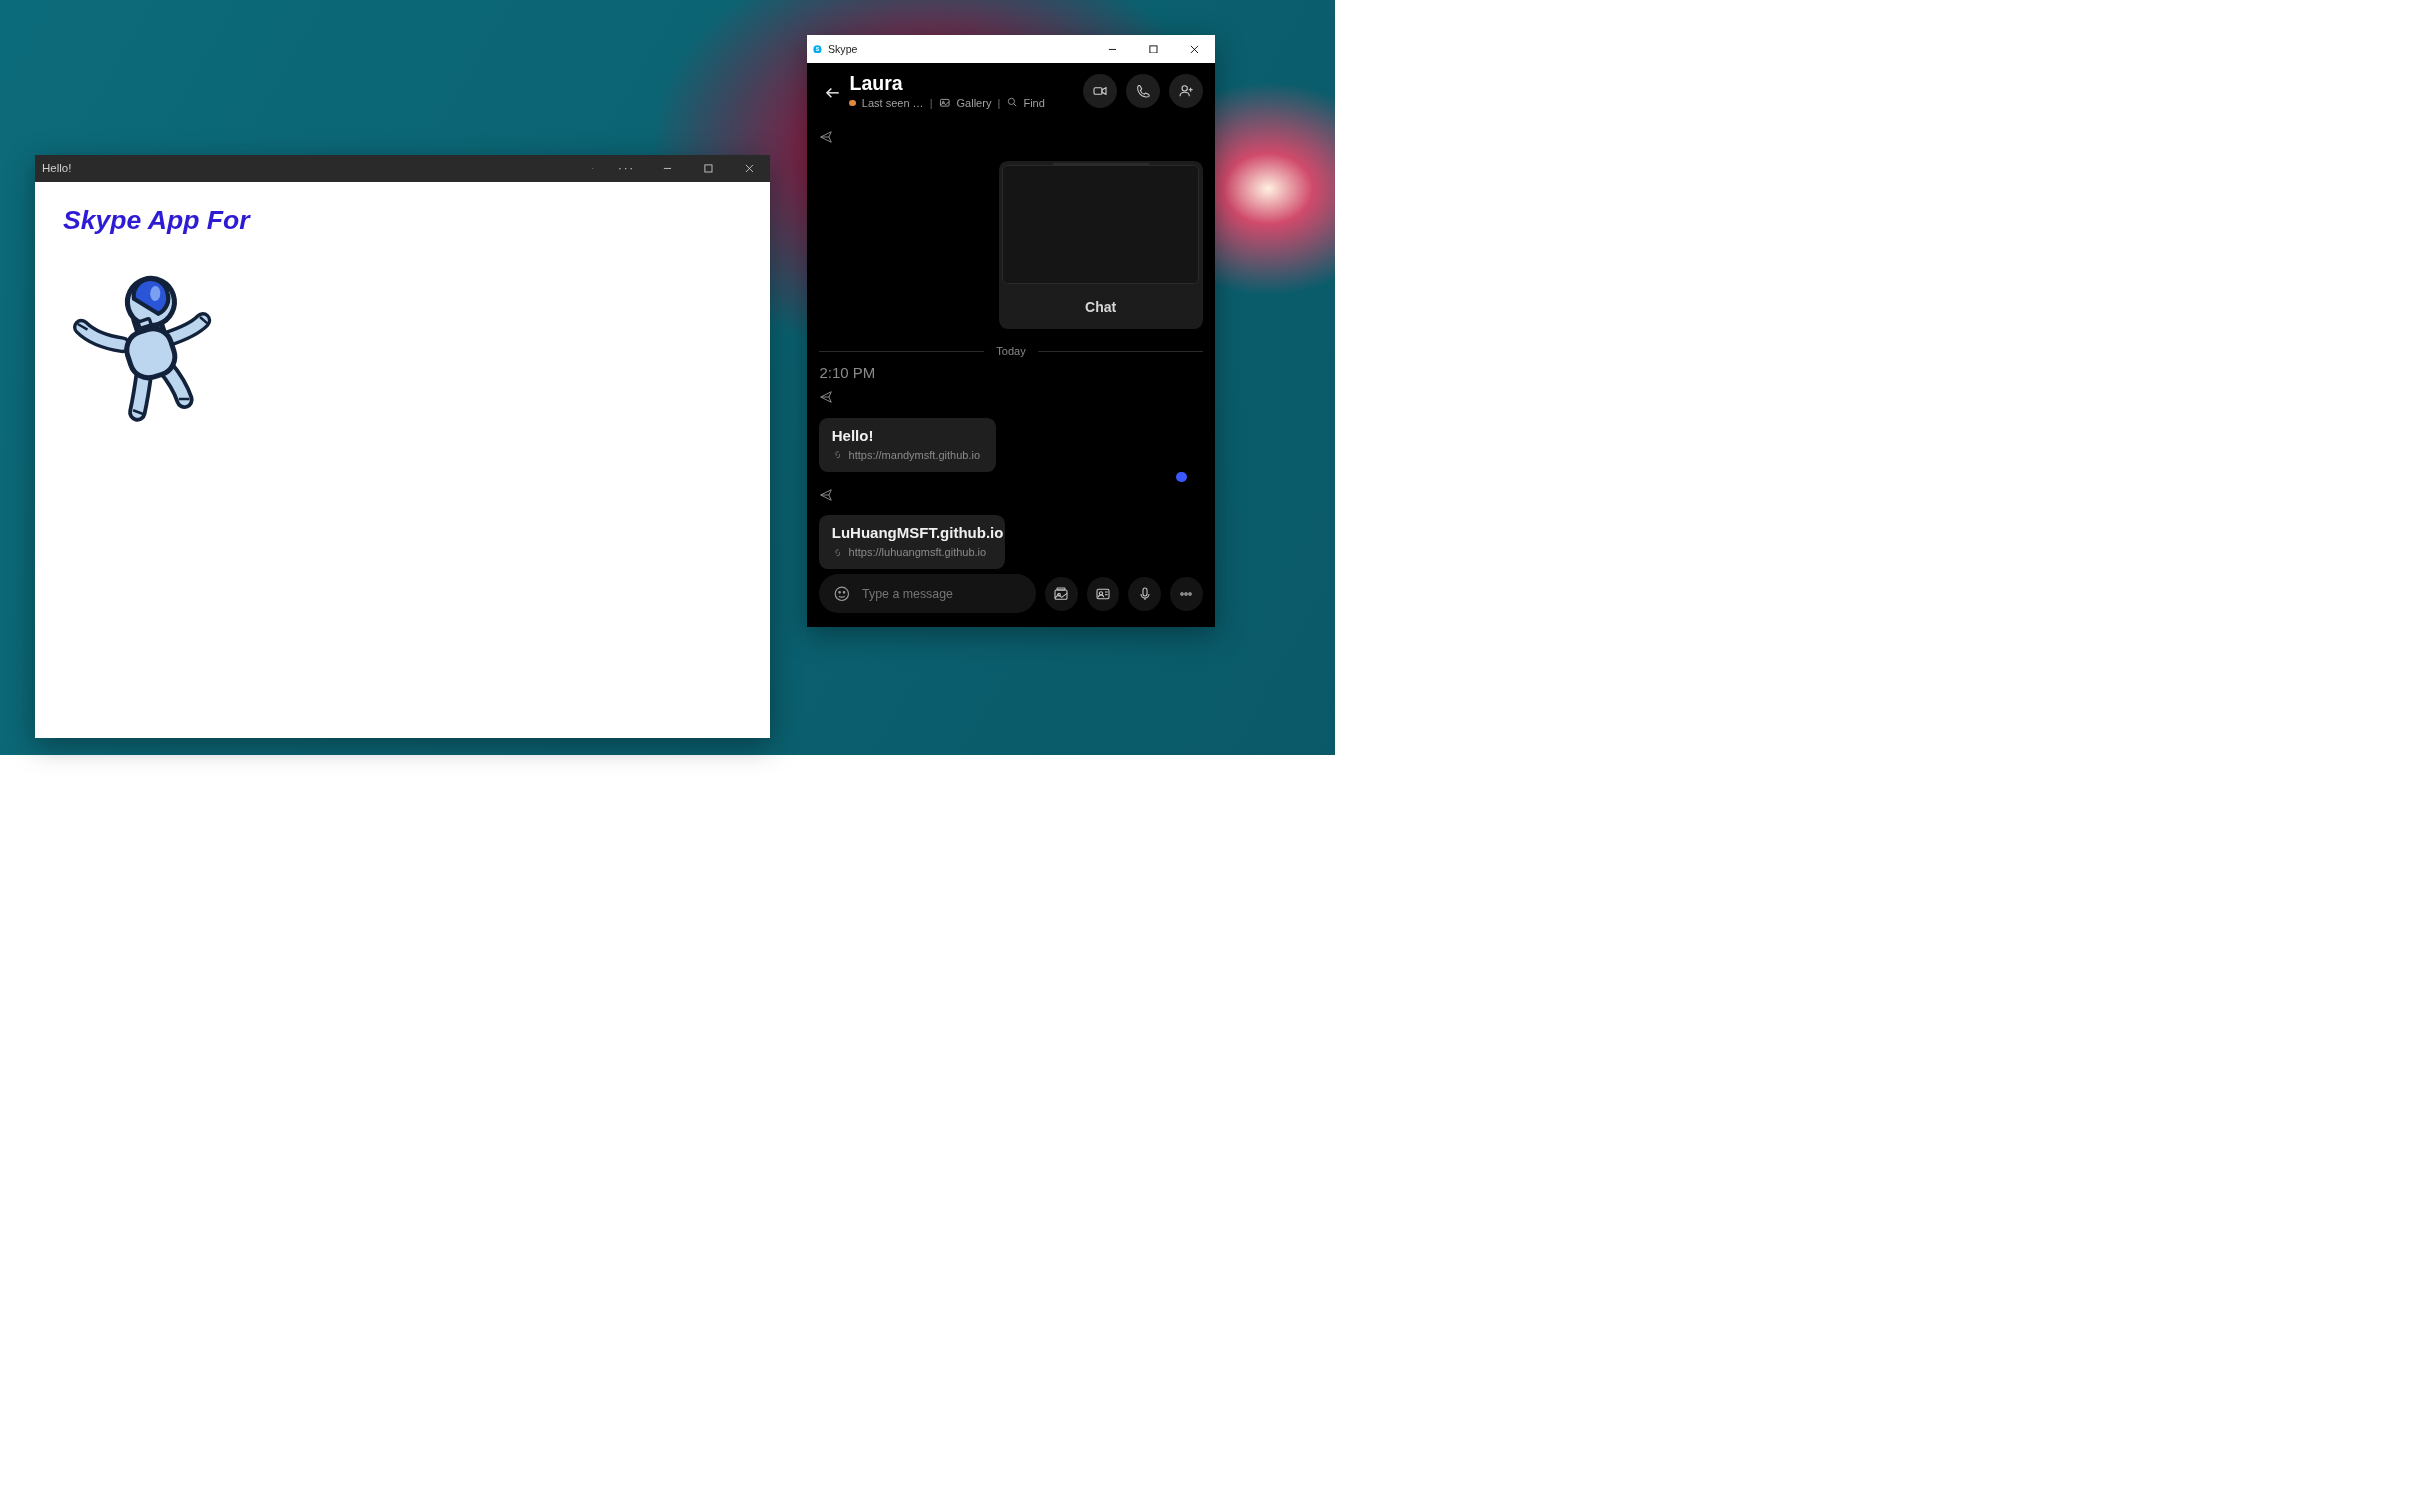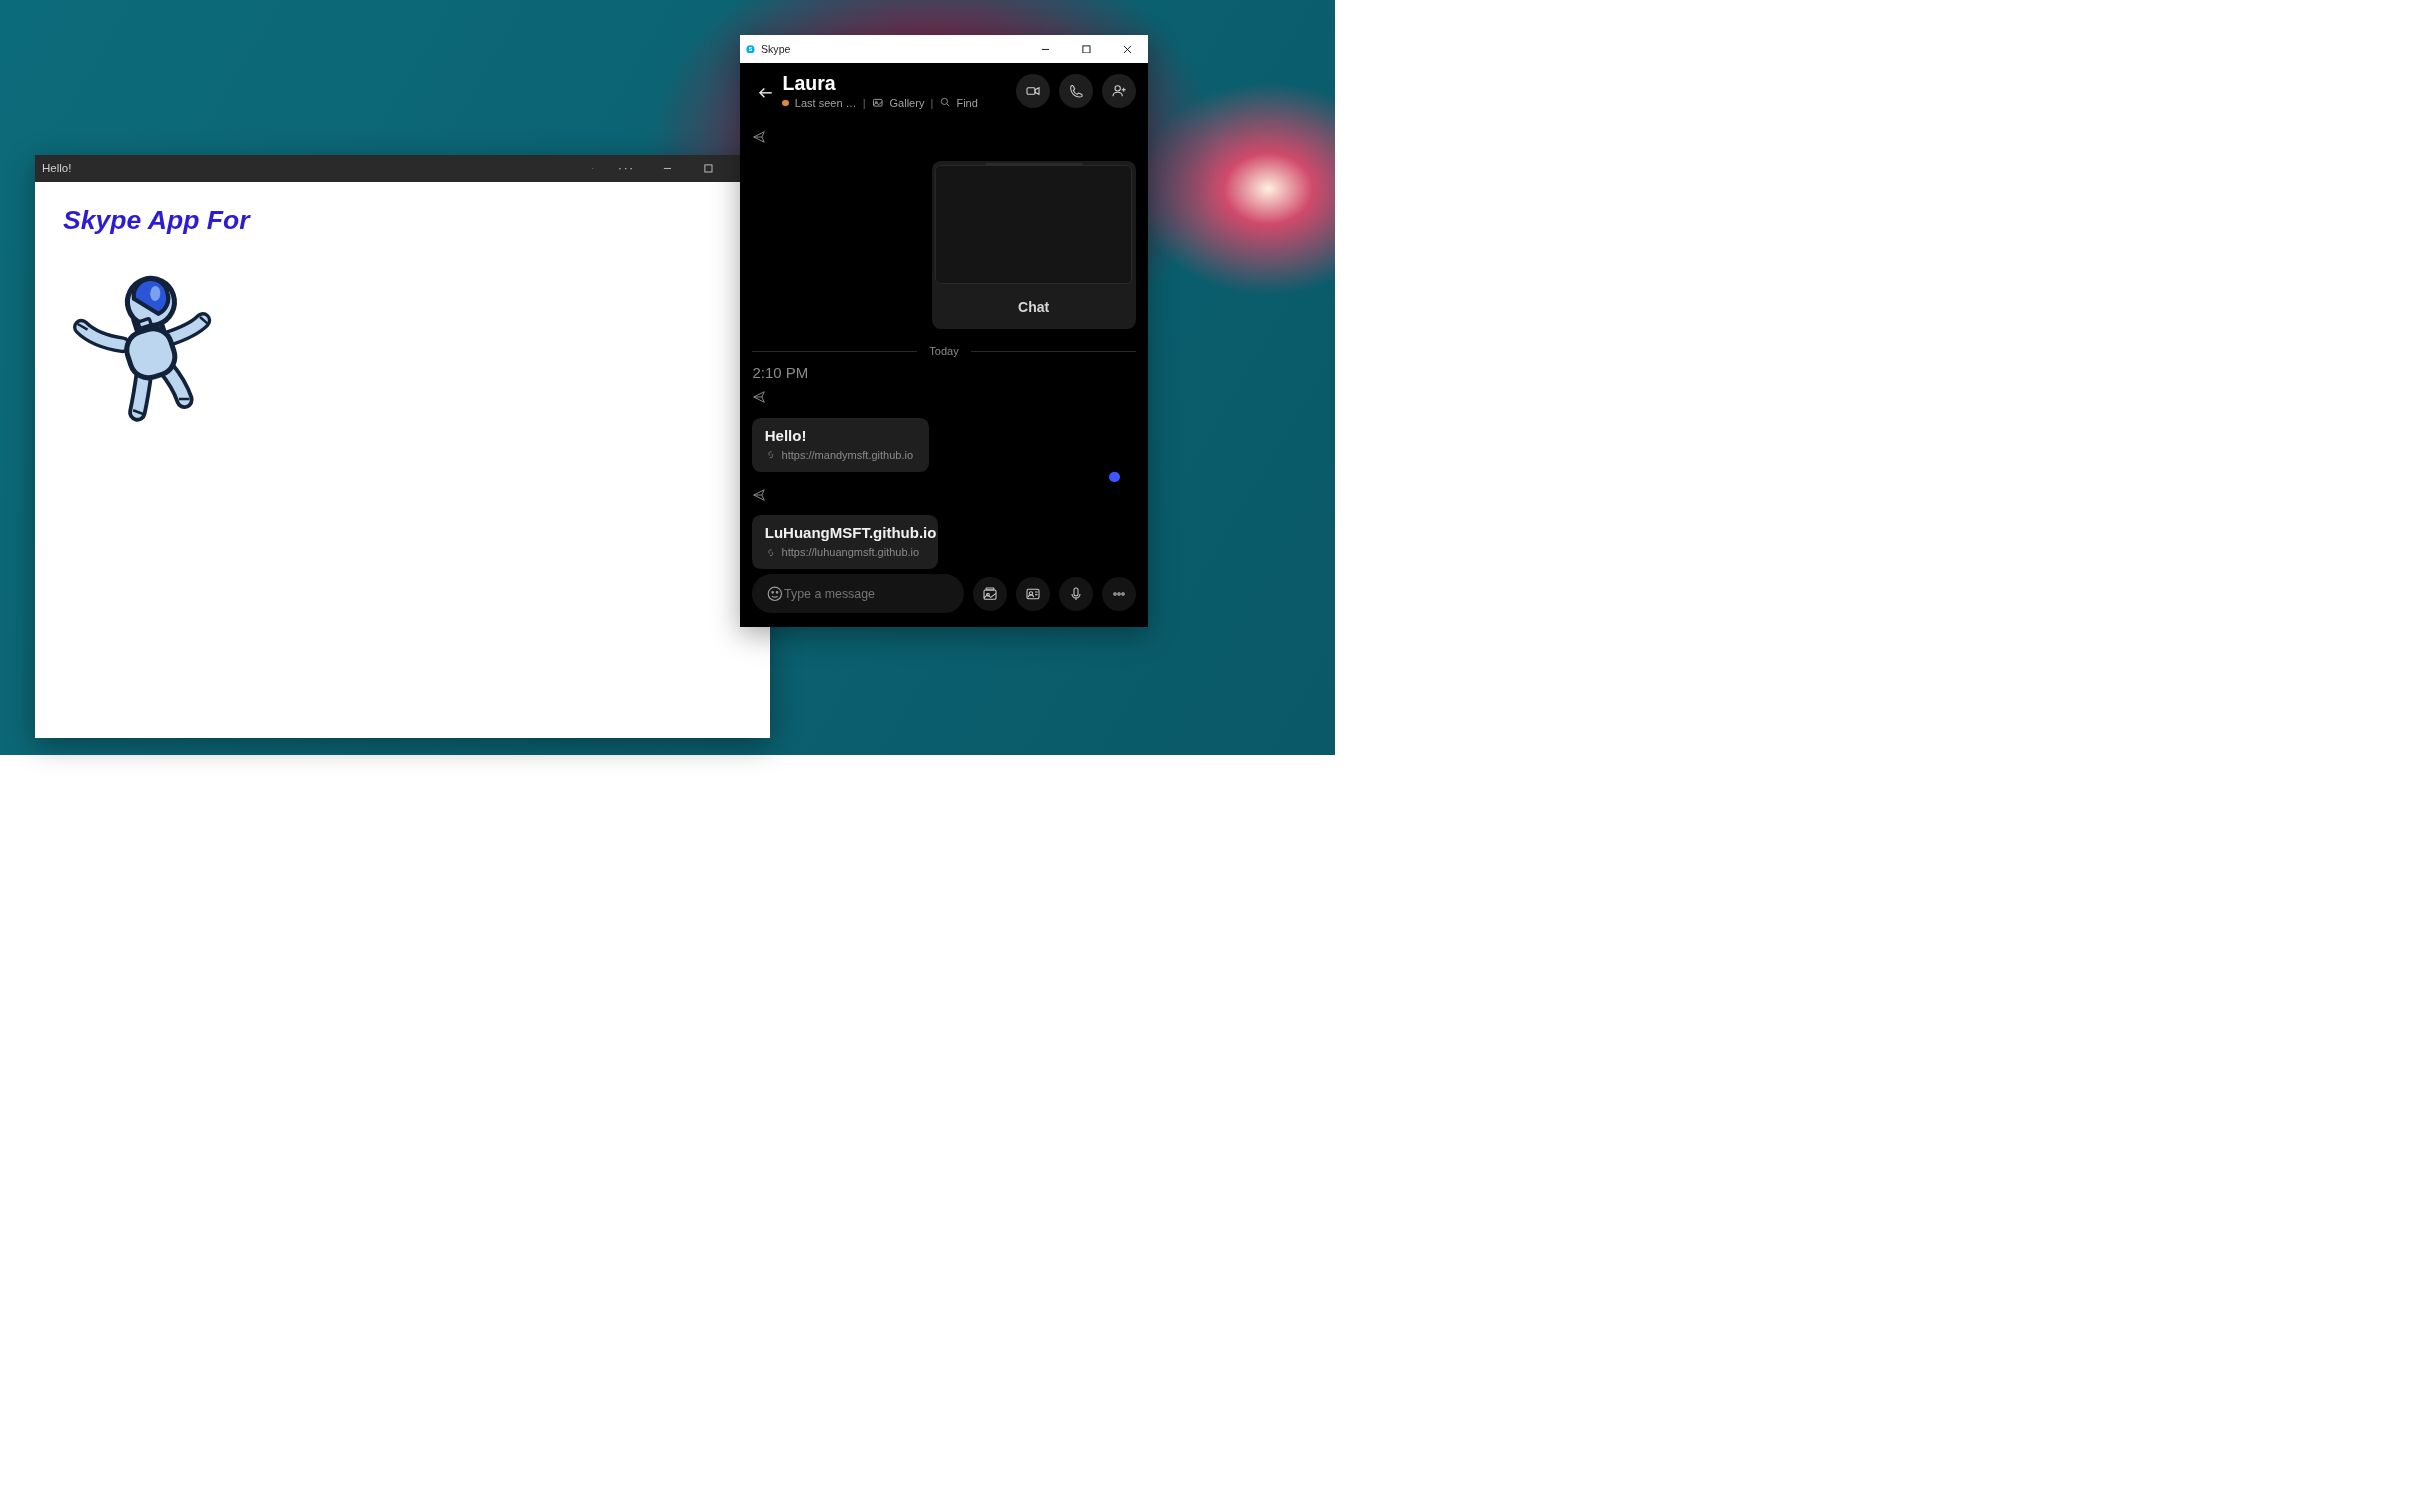--- a/index.html
+++ b/index.html
@@ -40,21 +40,21 @@
   .app-body h1 { font-size: 26.6px; font-style: italic; font-weight: 800; color: #2e1cd4; margin-bottom: 16px; }
   .app-body h2 { font-size: 21px; font-weight: 800; }
   .app-body h2 a { color: #1a0dab; text-decoration: underline; }
   .app-body .dot { color: #000; }
 
   .astronaut { margin-top: 25px; margin-left: 1.8px; }
 
   
   .skype-window {
     position: absolute;
-    left: 740px; top: 35px;
+    left: 807px; top: 35px;
     width: 408px; height: 592px;
     background: #000;
     box-shadow: 0 7px 26.6px rgba(0,0,0,.35);
     display: flex; flex-direction: column;
   }
   .sk-titlebar {
     height: 28px;
     background: #fff;
     display: flex; align-items: center;
     font-size: 10.6px;
@@ -106,21 +106,21 @@
   .bubble .b-title { font-weight:700; font-size:15px; color:#f0f0f0; }
   .bubble .b-url { display:flex; align-items:center; gap:5.3px; margin-top:5.3px; font-size:11px; color:#8a8a8a;}
   .bubble .b-url svg { width:11.5px; height:11.5px; stroke:#8a8a8a; fill:none; stroke-width:1.6;}
 
   .tiny-avatar { width:10.6px; height:10.6px; border-radius:50%; background:#3b57ff; position:absolute; right:16px; }
 
   .sk-input {
     margin:0 12.4px 14px 12.4px;
     display:flex; align-items:center; gap:8.9px;
   }
-  .sk-input .pill { flex:1; height:39px; border-radius:19.5px; background:#141414; display:flex; align-items:center; padding:0 14px; gap:0;}
+  .sk-input .pill { flex:1; height:39px; border-radius:19.5px; background:#141414; display:flex; align-items:center; padding:0 14px; gap:11px;}
   .sk-input .pill svg { width:17.7px; height:17.7px; stroke:#9a9a9a; fill:none; stroke-width:1.6;}
   .sk-input .pill input { flex:1; background:transparent; border:none; outline:none; color:#ccc; font-size:12.4px;}
   .sk-input .ibtn { width:34px; height:34px; border-radius:50%; background:#141414; display:flex; align-items:center; justify-content:center; cursor:pointer;}
   .sk-input .ibtn svg { width:16px; height:16px; stroke:#c8c8c8; fill:none; stroke-width:1.6;}
 </style>
 </head>
 <body>
 
 <div class="desktop">
 

